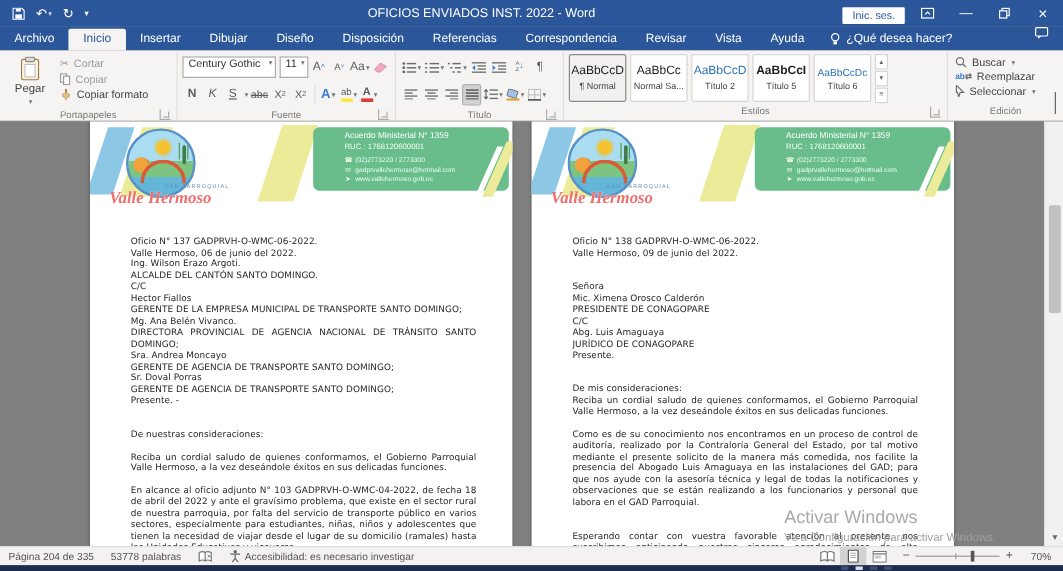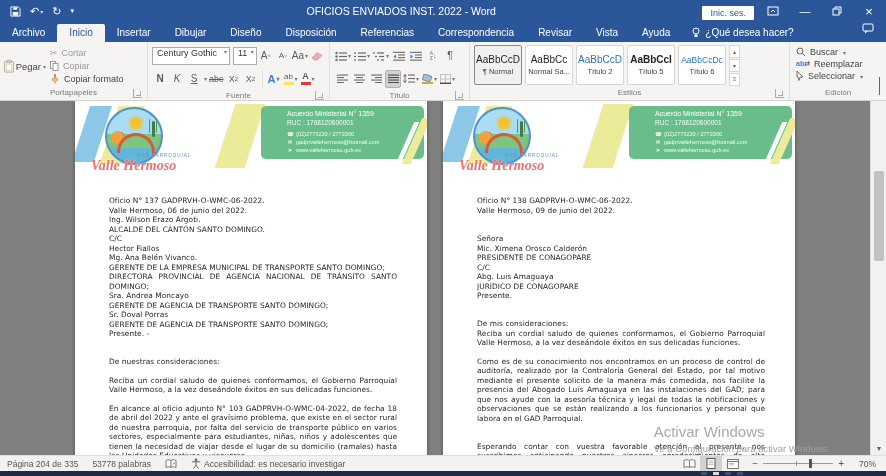--- a/index.html
+++ b/index.html
@@ -31,21 +31,21 @@
   .rgroup-label{height:14px;font-size:8px;color:#7a7a7a;text-align:center;line-height:13px;position:relative}
   .dlauncher{position:absolute;right:1px;bottom:2px;width:9px;height:9px;border-left:1px solid #9a9a9a;border-bottom:1px solid #9a9a9a;opacity:.8}
   .dlauncher::after{content:"";position:absolute;right:1px;bottom:1px;width:4px;height:4px;border-right:1px solid #9a9a9a;border-bottom:1px solid #9a9a9a}
   .rows{display:flex;flex-direction:column;justify-content:flex-start;gap:2px}
   .rrow{display:flex;align-items:center;height:21px;gap:1px}
   .sbtn{display:flex;align-items:center;justify-content:center;min-width:16px;height:18px;padding:0 1px;border-radius:2px;color:#5c5c5c;font-size:10px}
   .sbtn.sel{background:#d4d2d0;border:1px solid #b3b1af}
   .caret{font-size:6px;color:#777;margin-left:1px}
   .divid{width:1px;height:16px;background:#e1dfdd;margin:0 2px}
   
-  .paste-big{width:42px;display:flex;flex-direction:row;align-items:center;justify-content:center;font-size:9.5px;color:#444;gap:1px;padding-top:3px}
+  .paste-big{width:42px;display:flex;flex-direction:column;align-items:center;justify-content:center;font-size:9.5px;color:#444;gap:1px;padding-top:3px}
   .clip-list{display:flex;flex-direction:column;justify-content:flex-start;gap:3px;padding:4px 0 0 4px}
   .clip-item{display:flex;align-items:center;gap:4px;font-size:9px;color:#9a9a9a;white-space:nowrap}
   .clip-item.en{color:#444}
   
   .combo{background:#fff;border:1px solid #ababab;height:18px;display:flex;align-items:flex-start;font-size:9px;color:#333;padding:0 2px 0 4px;white-space:nowrap}
   .combo .caret{margin-left:auto}
   .fname{width:88px}
   .fsize{width:26px;margin-left:2px}
   .bold-b{font-weight:bold}.ital-b{font-style:italic}.und-b{text-decoration:underline}
   .strike-b{text-decoration:line-through;font-size:9px}
@@ -504,22 +504,22 @@
           <span class="big">Valle Hermoso</span>
         </div>
       </div>
       <div class="page-body">
           <div class="b-l">Oficio N° 137 GADPRVH-O-WMC-06-2022.</div>
           <div class="b-l">Valle Hermoso, 06 de junio del 2022.</div>
           <div class="b-l">Ing. Wilson Erazo Argoti.</div>
           <div class="b-l">ALCALDE DEL CANTÓN SANTO DOMINGO.</div>
           <div class="b-l">C/C</div>
           <div class="b-l">Hector Fiallos</div>
+          <div class="b-l">GERENTE DE LA EMPRESA MUNICIPAL DE TRANSPORTE SANTO DOMINGO;</div>
           <div class="b-l">Mg. Ana Belén Vivanco.</div>
-          <div class="b-l">GERENTE DE LA EMPRESA MUNICIPAL DE TRANSPORTE SANTO DOMINGO;</div>
           <div class="b-p0">DIRECTORA PROVINCIAL DE AGENCIA NACIONAL DE TRÁNSITO SANTO DOMINGO;</div>
           <div class="b-l">Sra. Andrea Moncayo</div>
           <div class="b-l">GERENTE DE AGENCIA DE TRANSPORTE SANTO DOMINGO;</div>
           <div class="b-l">Sr. Doval Porras</div>
           <div class="b-l">GERENTE DE AGENCIA DE TRANSPORTE SANTO DOMINGO;</div>
           <div class="b-l">Presente. -</div>
           <div class="b-g"></div>
           <div class="b-p">De nuestras consideraciones:</div>
           <div class="b-p">Reciba un cordial saludo de quienes conformamos, el Gobierno Parroquial Valle Hermoso, a la vez deseándole éxitos en sus delicadas funciones.</div>
           <div class="b-p">En alcance al oficio adjunto N° 103 GADPRVH-O-WMC-04-2022, de fecha 18 de abril del 2022 y ante el gravísimo problema, que existe en el sector rural de nuestra parroquia, por falta del servicio de transporte público en varios sectores, especialmente para estudiantes, niñas, niños y adolescentes que tienen la necesidad de viajar desde el lugar de su domicilio (ramales) hasta las Unidades Educativas y viceversa.</div>

